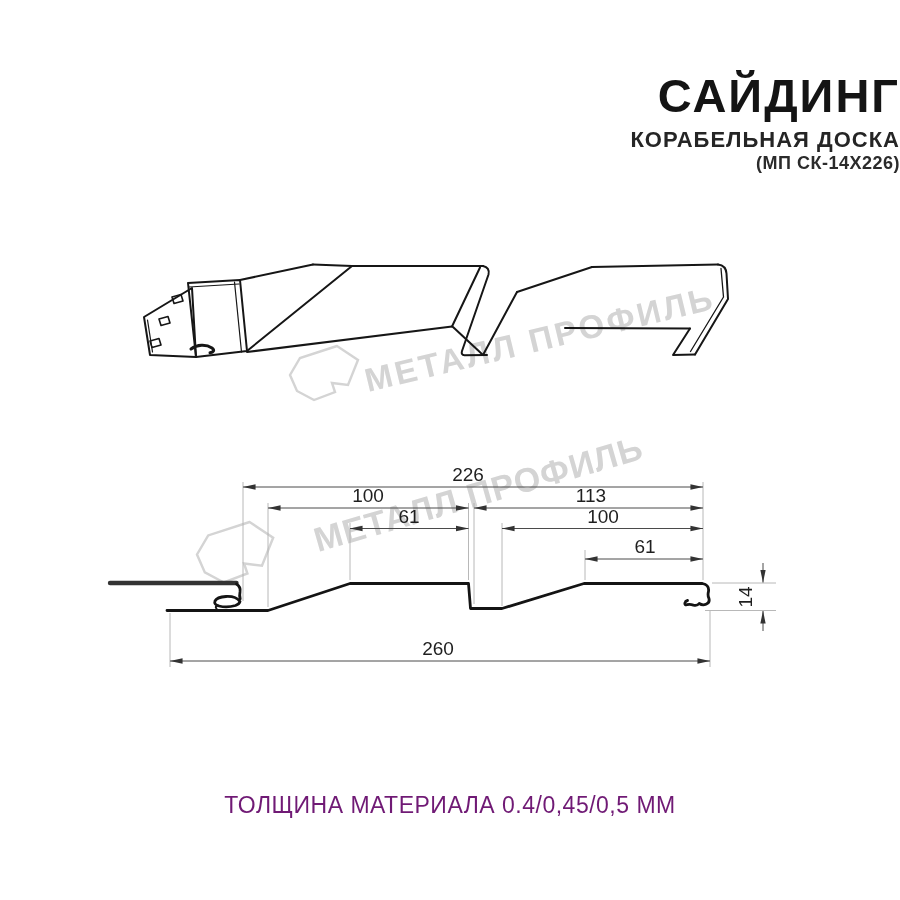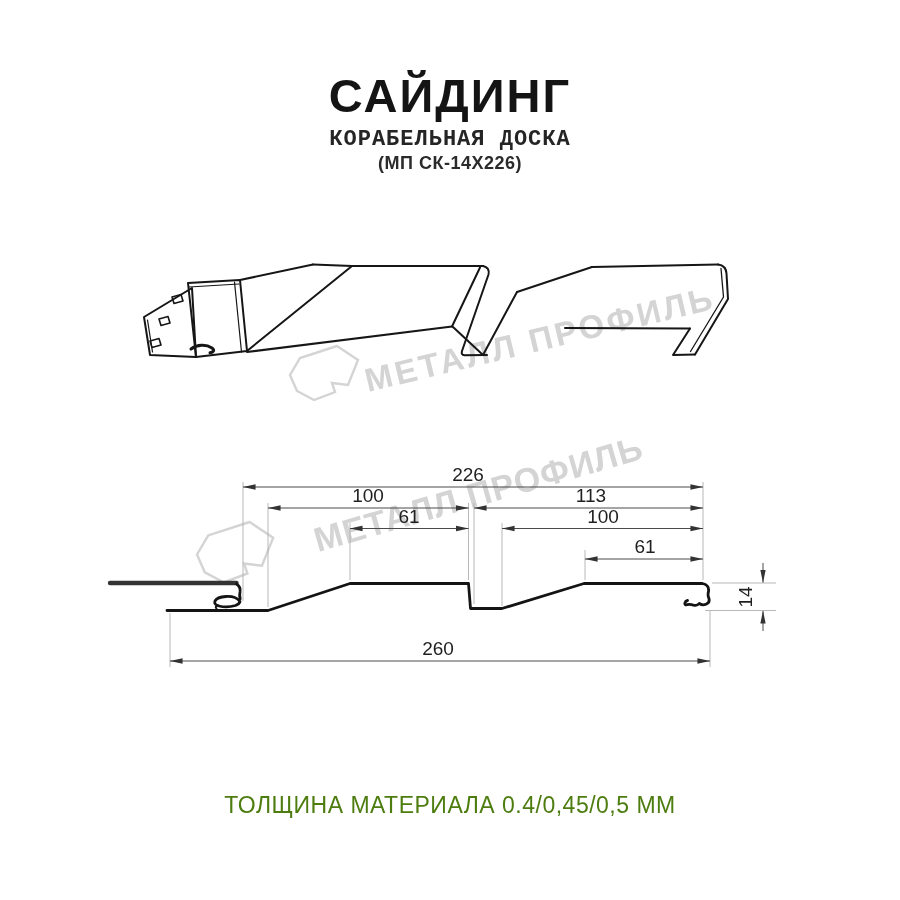--- a/index.html
+++ b/index.html
@@ -1,24 +1,24 @@
 <!DOCTYPE html>
 <html><head>
 <meta charset="utf-8">
 <style>
   html,body{margin:0;padding:0;background:#ffffff;}
   body{width:900px;height:900px;position:relative;overflow:hidden;
        font-family:"Liberation Sans","DejaVu Sans",sans-serif;}
   .stage{position:absolute;inset:0;width:900px;height:900px;}
-  .hdr{position:absolute;left:0;width:900px;text-align:center;color:#141414;}
+  .hdr{position:absolute;left:0;width:900px;text-align:right;color:#141414;}
   .hdr-title{top:68px;font-size:47px;font-weight:700;letter-spacing:2px;}
-  .hdr-sub{top:127px;font-size:22px;font-weight:700;letter-spacing:1px;color:#252525;font-family:Liberation Mono, monospace;}
+  .hdr-sub{top:127px;font-size:22px;font-weight:700;letter-spacing:1px;color:#252525;}
   .hdr-model{top:153px;font-size:18px;font-weight:700;letter-spacing:.5px;color:#2b2b2b;}
   .ftr{position:absolute;left:0;top:792px;width:900px;text-align:center;
-       font-size:23px;font-weight:400;letter-spacing:.5px;color:#4d7c0f;}
+       font-size:23px;font-weight:400;letter-spacing:.5px;color:#701a75;}
   svg{position:absolute;inset:0;}
   svg text.dim{font-family:"Liberation Sans","DejaVu Sans",sans-serif;
        font-size:19px;fill:#1f1f1f;text-anchor:middle;}
   svg text.wm{font-family:"Liberation Sans","DejaVu Sans",sans-serif;
        font-weight:700;}
 </style>
 </head>
 <body>
 
 <div class="stage">

